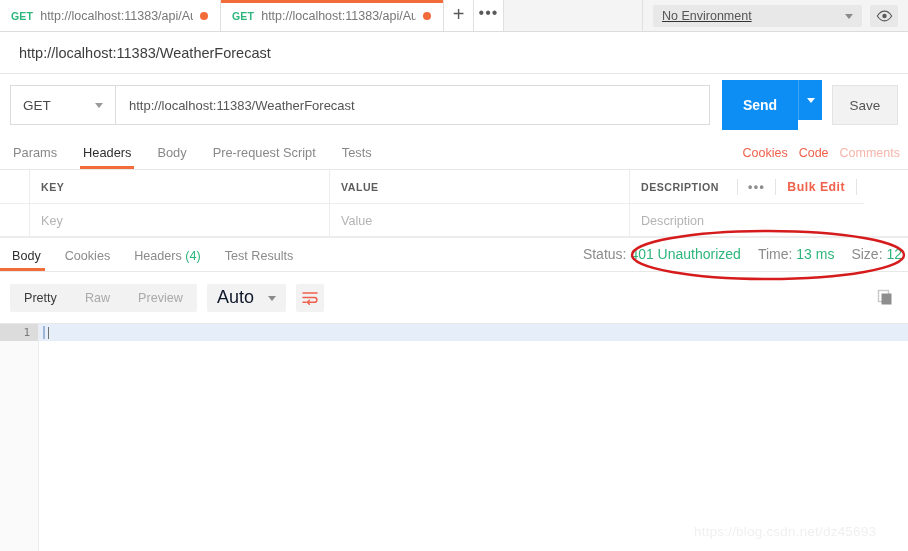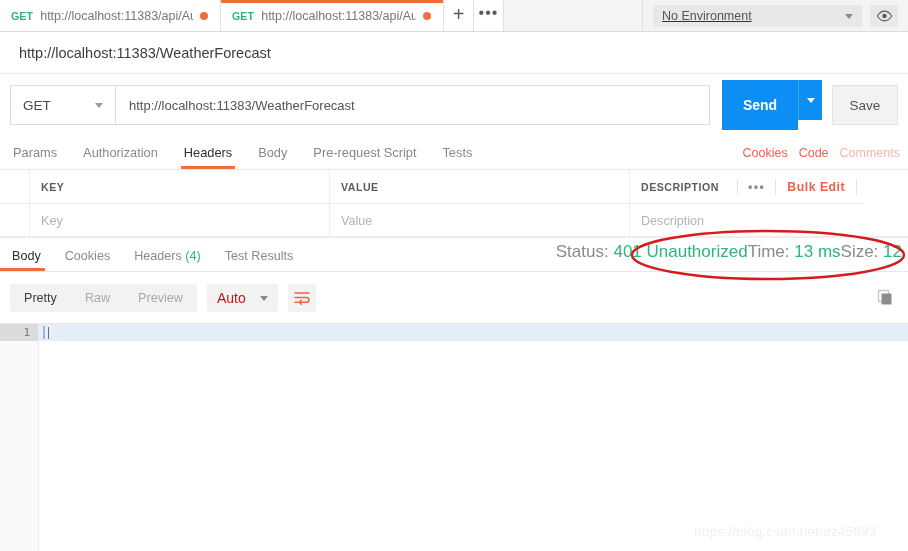--- a/index.html
+++ b/index.html
@@ -161,40 +161,40 @@
     position: relative; padding: 0 12px 8px 12px;
     font-size: 12.6px; color: #8b8b8b; cursor: pointer; white-space: nowrap;
   }
   .rst.active { color: #2f2f2f; }
   .rst.active::after {
     content: ""; position: absolute; left: 0px; right: 8px; bottom: 0; height: 3px;
     background: #f26b3a;
   }
   .rst .count { color: #2db67c; }
   .resp-meta {
-    margin-left: auto; display: flex; align-items: center; 
-    padding: 0 6px 9px 0; font-size: 17px; color: #8b8b8b; white-space: nowrap; text-align: center;
+    margin-left: auto; display: flex; align-items: center; gap: 17px;
+    padding: 0 6px 9px 0; font-size: 14px; color: #8b8b8b; white-space: nowrap; text-align: center;
   }
   .resp-meta b { color: #2db67c; font-weight: normal; }
 
   
   .body-toolbar {
     position: absolute; top: 272px; left: 0; width: 908px; height: 52px;
     background: #fff; border-bottom: 1px solid #e8e8e8;
     display: flex; align-items: center; padding: 0 10px;
   }
   .seg {
     display: flex; background: #f2f2f2; border-radius: 2px; height: 28px; align-items: center;
   }
   .seg .opt { padding: 0 14px; font-size: 12.6px; color: #a9a9a9; line-height: 28px; cursor: pointer; }
   .seg .opt.active { color: #3b3b3b; }
   .auto-select {
     margin-left: 10px; height: 28px; background: #f2f2f2; border-radius: 2px;
     display: flex; align-items: center; padding: 0 10px; gap: 14px;
-    font-size: 14px; color: #b91c1c; cursor: pointer;
+    font-size: 18px; color: #0f172a; cursor: pointer;
   }
   .auto-select .caret { color: #8a8a8a; font-size: 9px; }
   .wrap-btn {
     margin-left: 10px; width: 28px; height: 28px; background: #f2f2f2; border-radius: 2px;
     display: flex; align-items: center; justify-content: center; cursor: pointer;
   }
   .copy-btn {
     margin-left: auto; width: 26px; height: 26px;
     display: flex; align-items: center; justify-content: center; cursor: pointer;
   }
@@ -282,21 +282,20 @@
       <div class="send-btn">Send</div>
       <div class="send-caret">
           <span class="chev"></span>
         </div>
     </div>
     <div class="save-btn">Save</div>
   </div>
 
   <div class="req-tabs">
     <div class="rt">Params</div>
-    <div class="rt">Authorization</div>
     <div class="rt active">Headers</div>
     <div class="rt">Body</div>
     <div class="rt">Pre-request Script</div>
     <div class="rt">Tests</div>
     <div class="req-tabs-right">
       <span class="link-orange">Cookies</span>
       <span class="link-orange">Code</span>
       <span class="link-muted">Comments</span>
     </div>
   </div>

